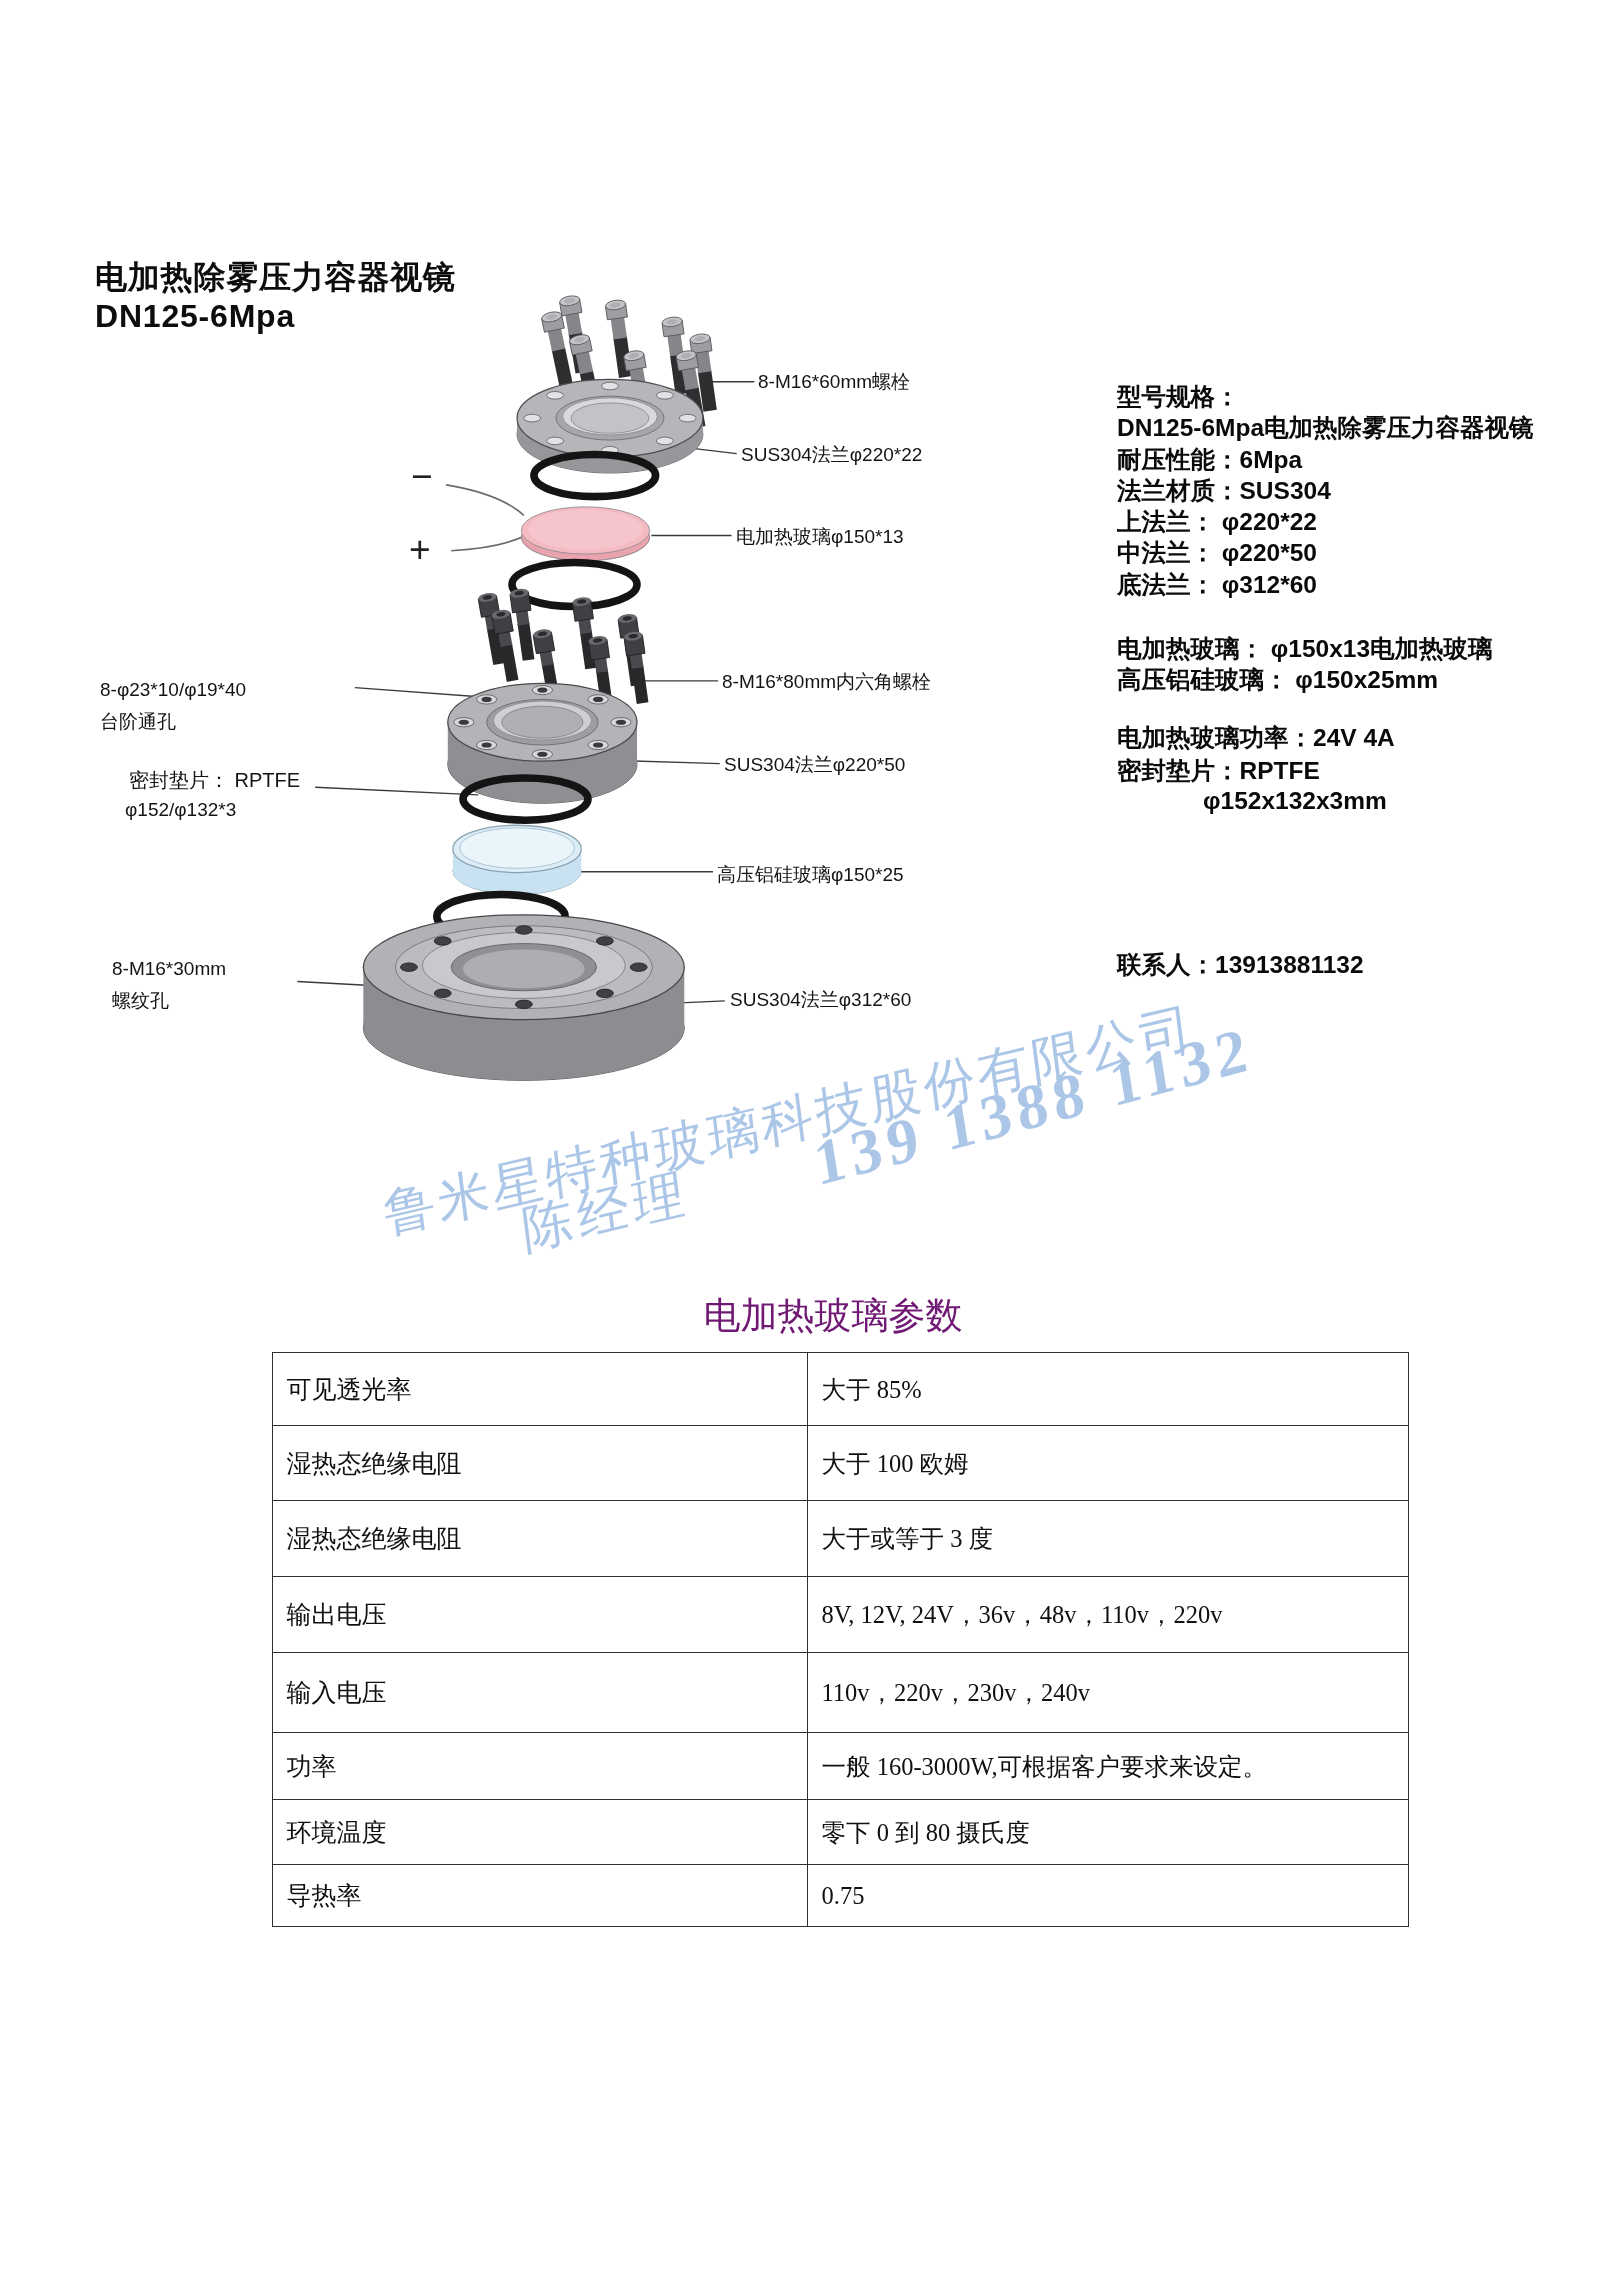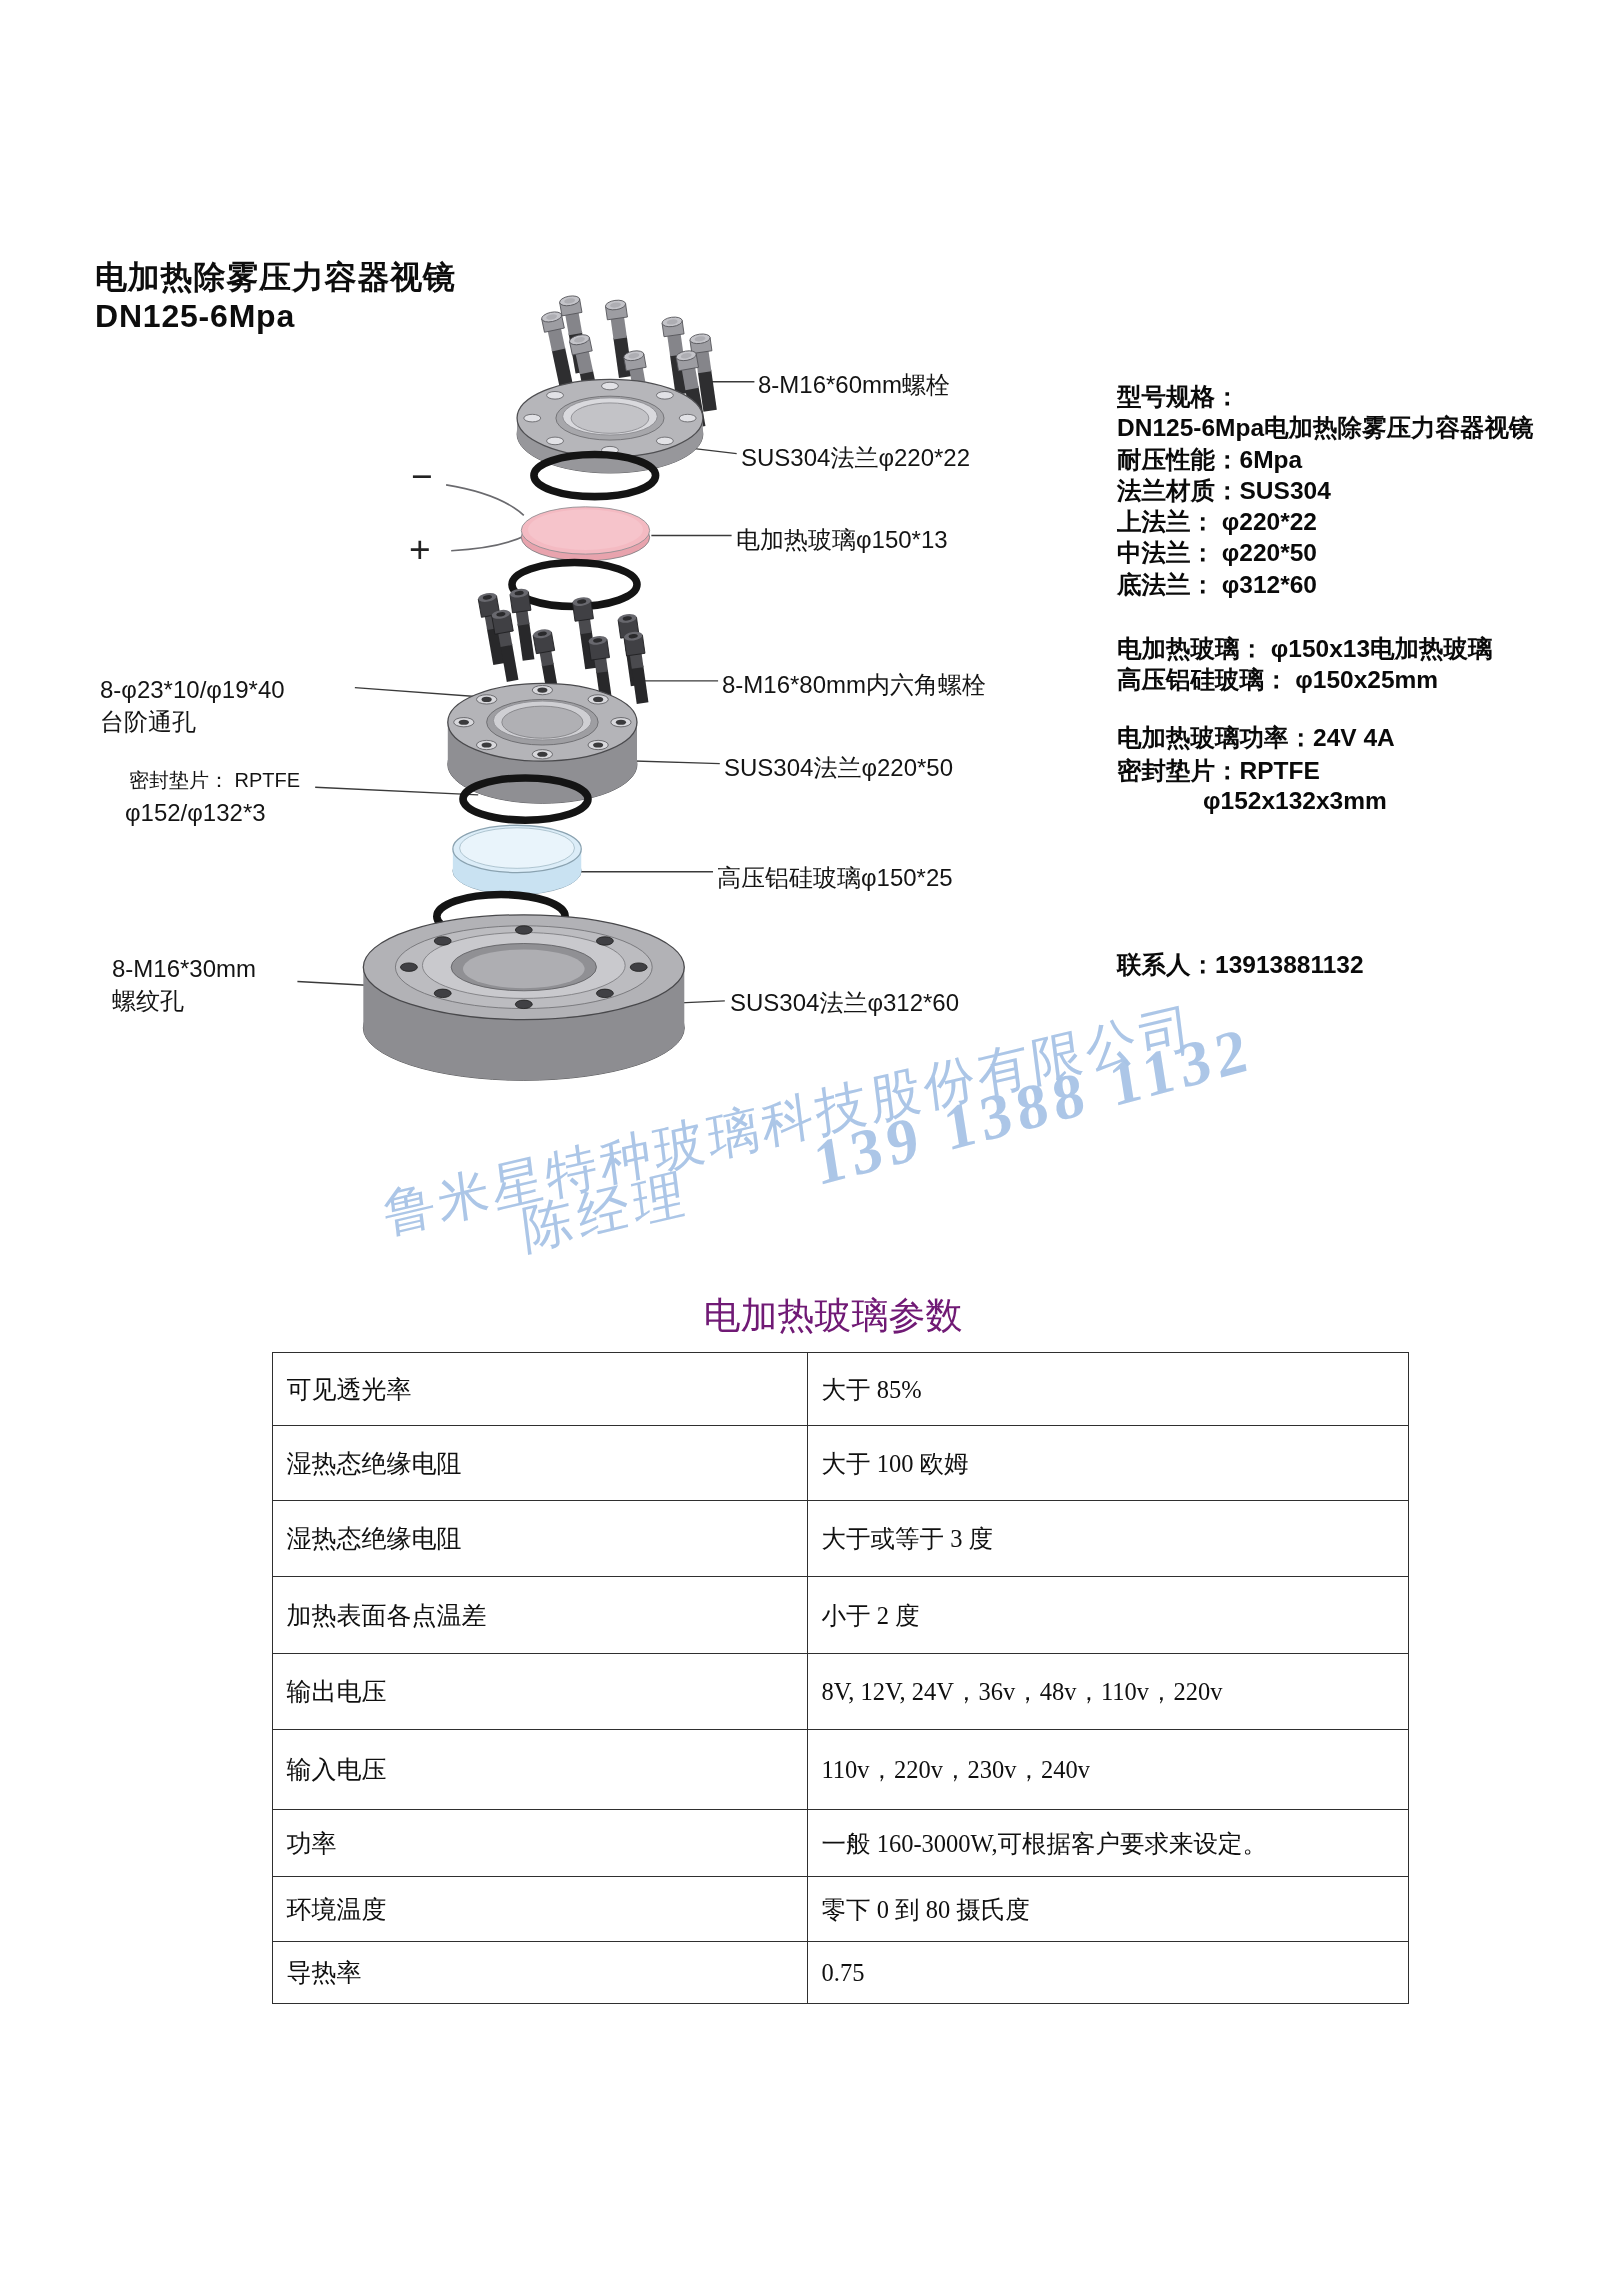--- a/index.html
+++ b/index.html
@@ -4,21 +4,21 @@
 <style>
   html,body{margin:0;padding:0;background:#ffffff;}
   .page{position:relative;width:1622px;height:2295px;background:#ffffff;overflow:hidden;
         font-family:"Liberation Sans",sans-serif;color:#111;}
   
   .doc-title{position:absolute;left:95px;top:258px;font-weight:bold;font-size:32px;
              line-height:39px;color:#0d0d0d;letter-spacing:0.8px;}
   
   .diagram-svg{position:absolute;left:0;top:0;z-index:1;}
   
-  .callout{position:absolute;font-size:24px;color:#141414;white-space:nowrap;z-index:2;}
+  .callout{position:absolute;font-size:19px;color:#141414;white-space:nowrap;z-index:2;}
   .callout.small{font-size:20px;}
   .two-line{line-height:32px;}
   .polarity{position:absolute;font-size:37px;color:#222;z-index:2;}
   
   .spec-line{position:absolute;left:1117px;font-size:24.5px;font-weight:600;
              color:#0a0a0a;white-space:nowrap;z-index:2;}
   .spec-line.indent{left:1203px;font-weight:600;}
   
   .watermark{position:absolute;z-index:5;color:#a8c4e6;white-space:nowrap;
              font-family:"Liberation Serif",serif;transform-origin:0 0;opacity:.95;}
@@ -250,24 +250,20 @@
         <td class="value">大于 85%</td>
       </tr>
       <tr style="height:75px;">
         <td>湿热态绝缘电阻</td>
         <td class="value">大于 100 欧姆</td>
       </tr>
       <tr style="height:76px;">
         <td>湿热态绝缘电阻</td>
         <td class="value">大于或等于 3 度</td>
       </tr>
-      <tr style="height:77px;">
-        <td>加热表面各点温差</td>
-        <td class="value">小于 2 度</td>
-      </tr>
       <tr style="height:76px;">
         <td>输出电压</td>
         <td class="value">8V, 12V, 24V，36v，48v，110v，220v</td>
       </tr>
       <tr style="height:80px;">
         <td>输入电压</td>
         <td class="value">110v，220v，230v，240v</td>
       </tr>
       <tr style="height:67px;">
         <td>功率</td>

